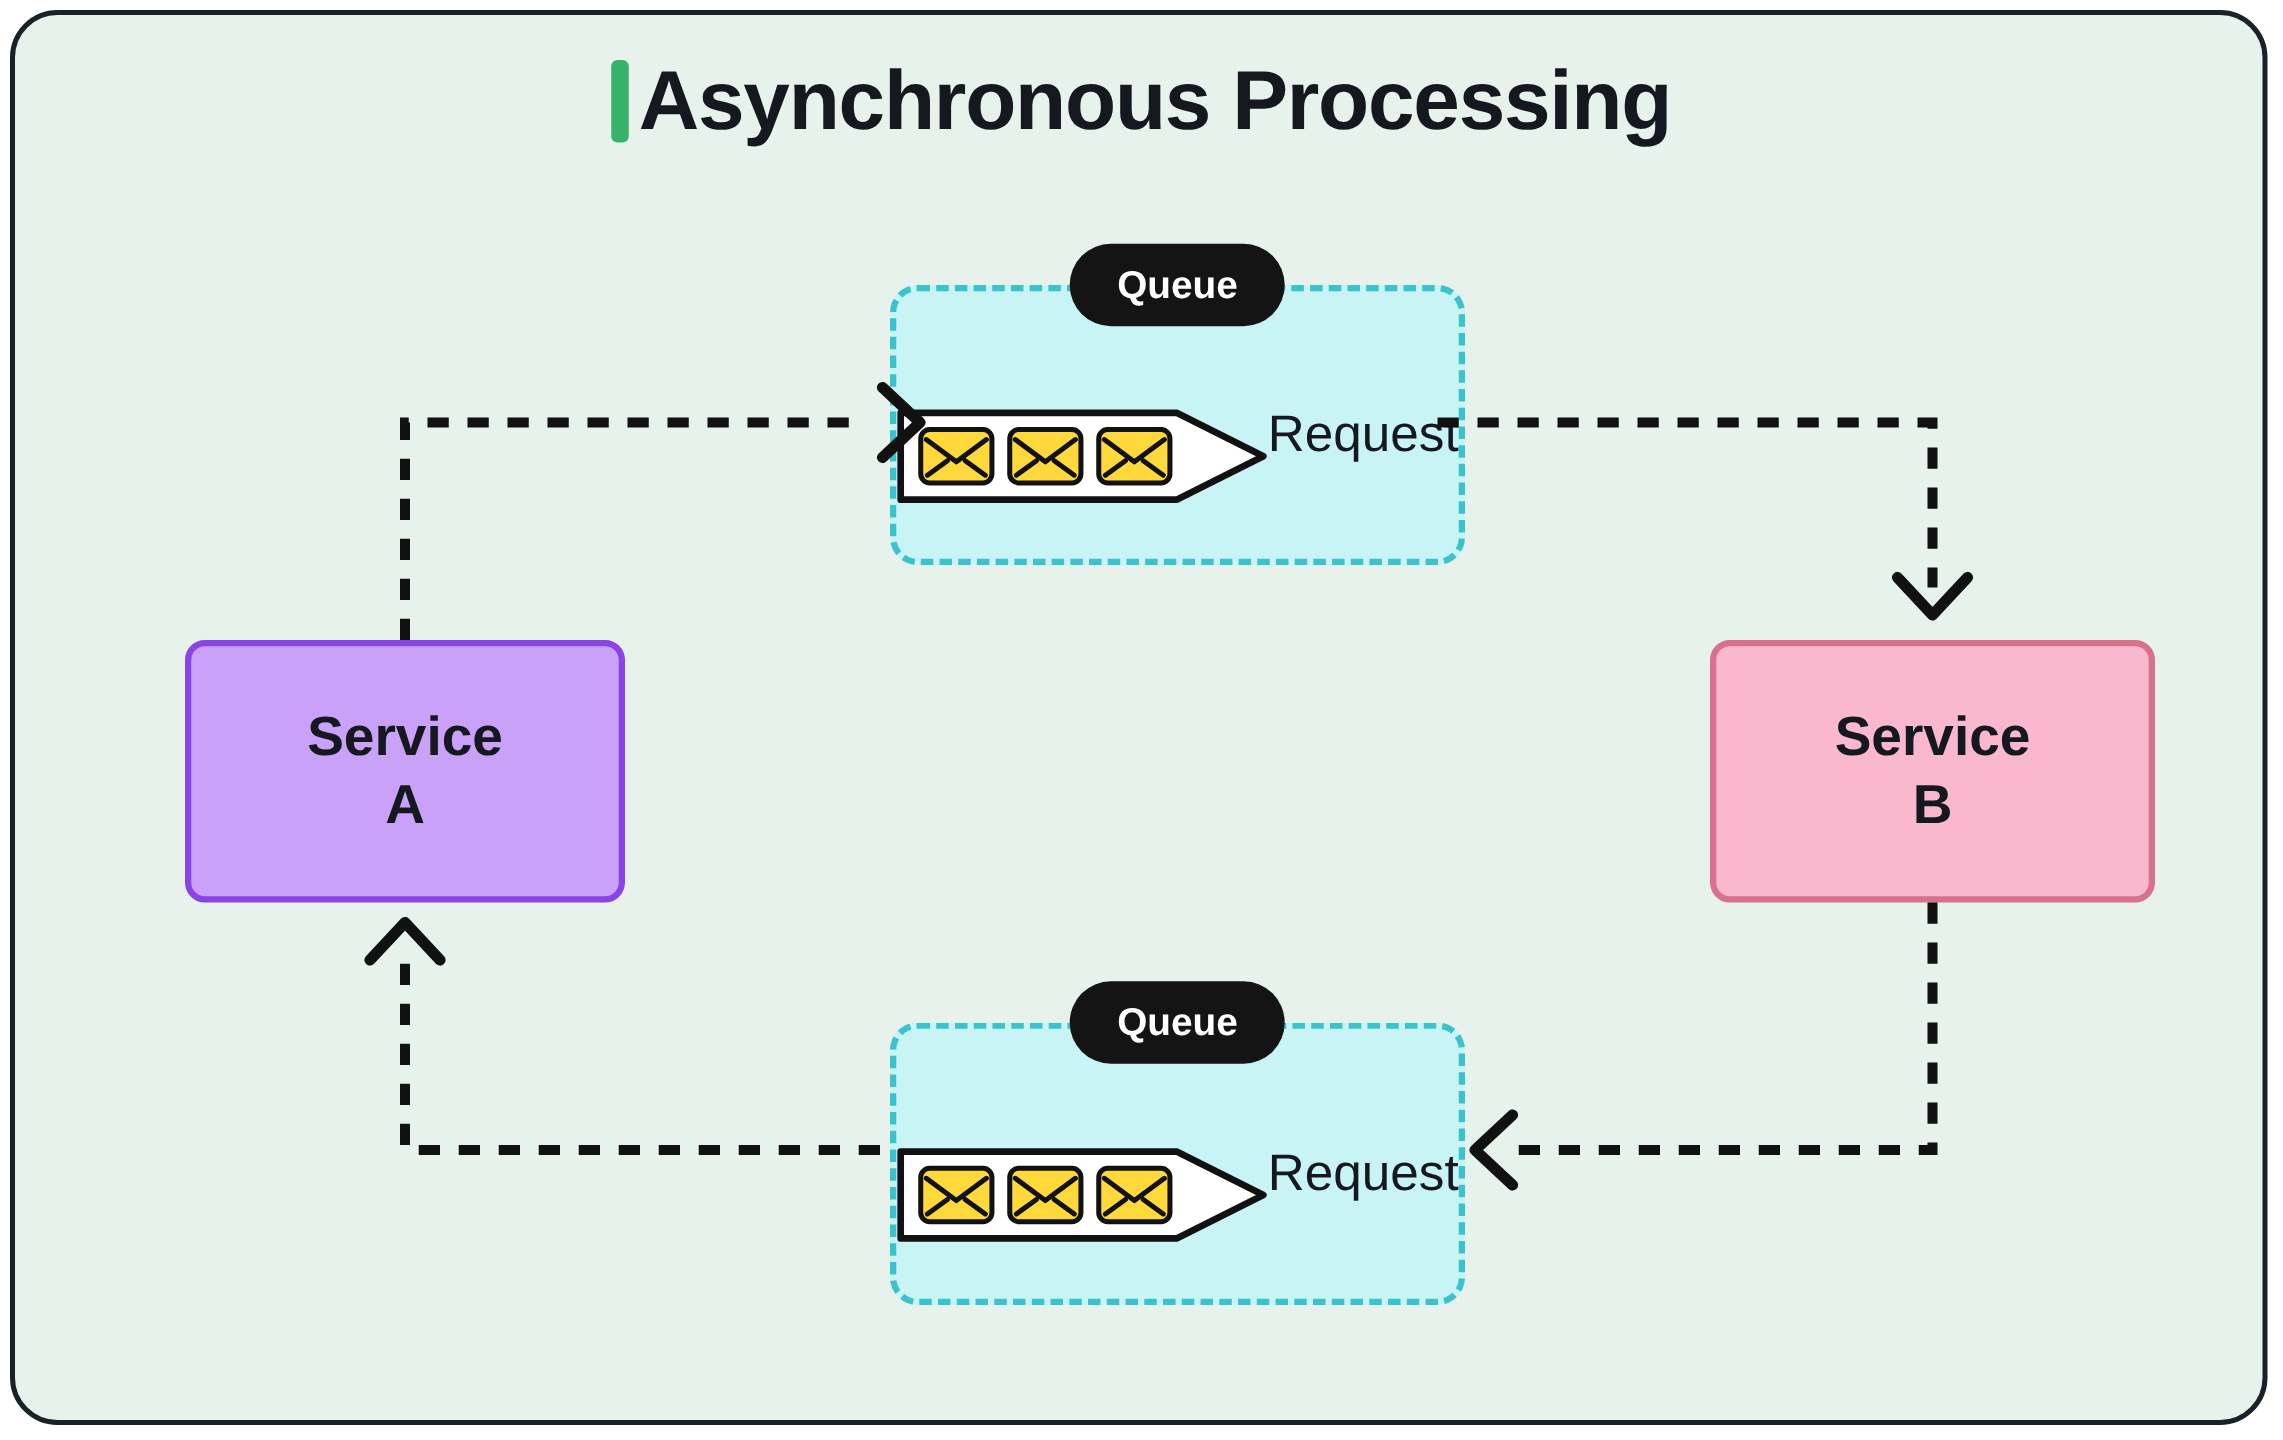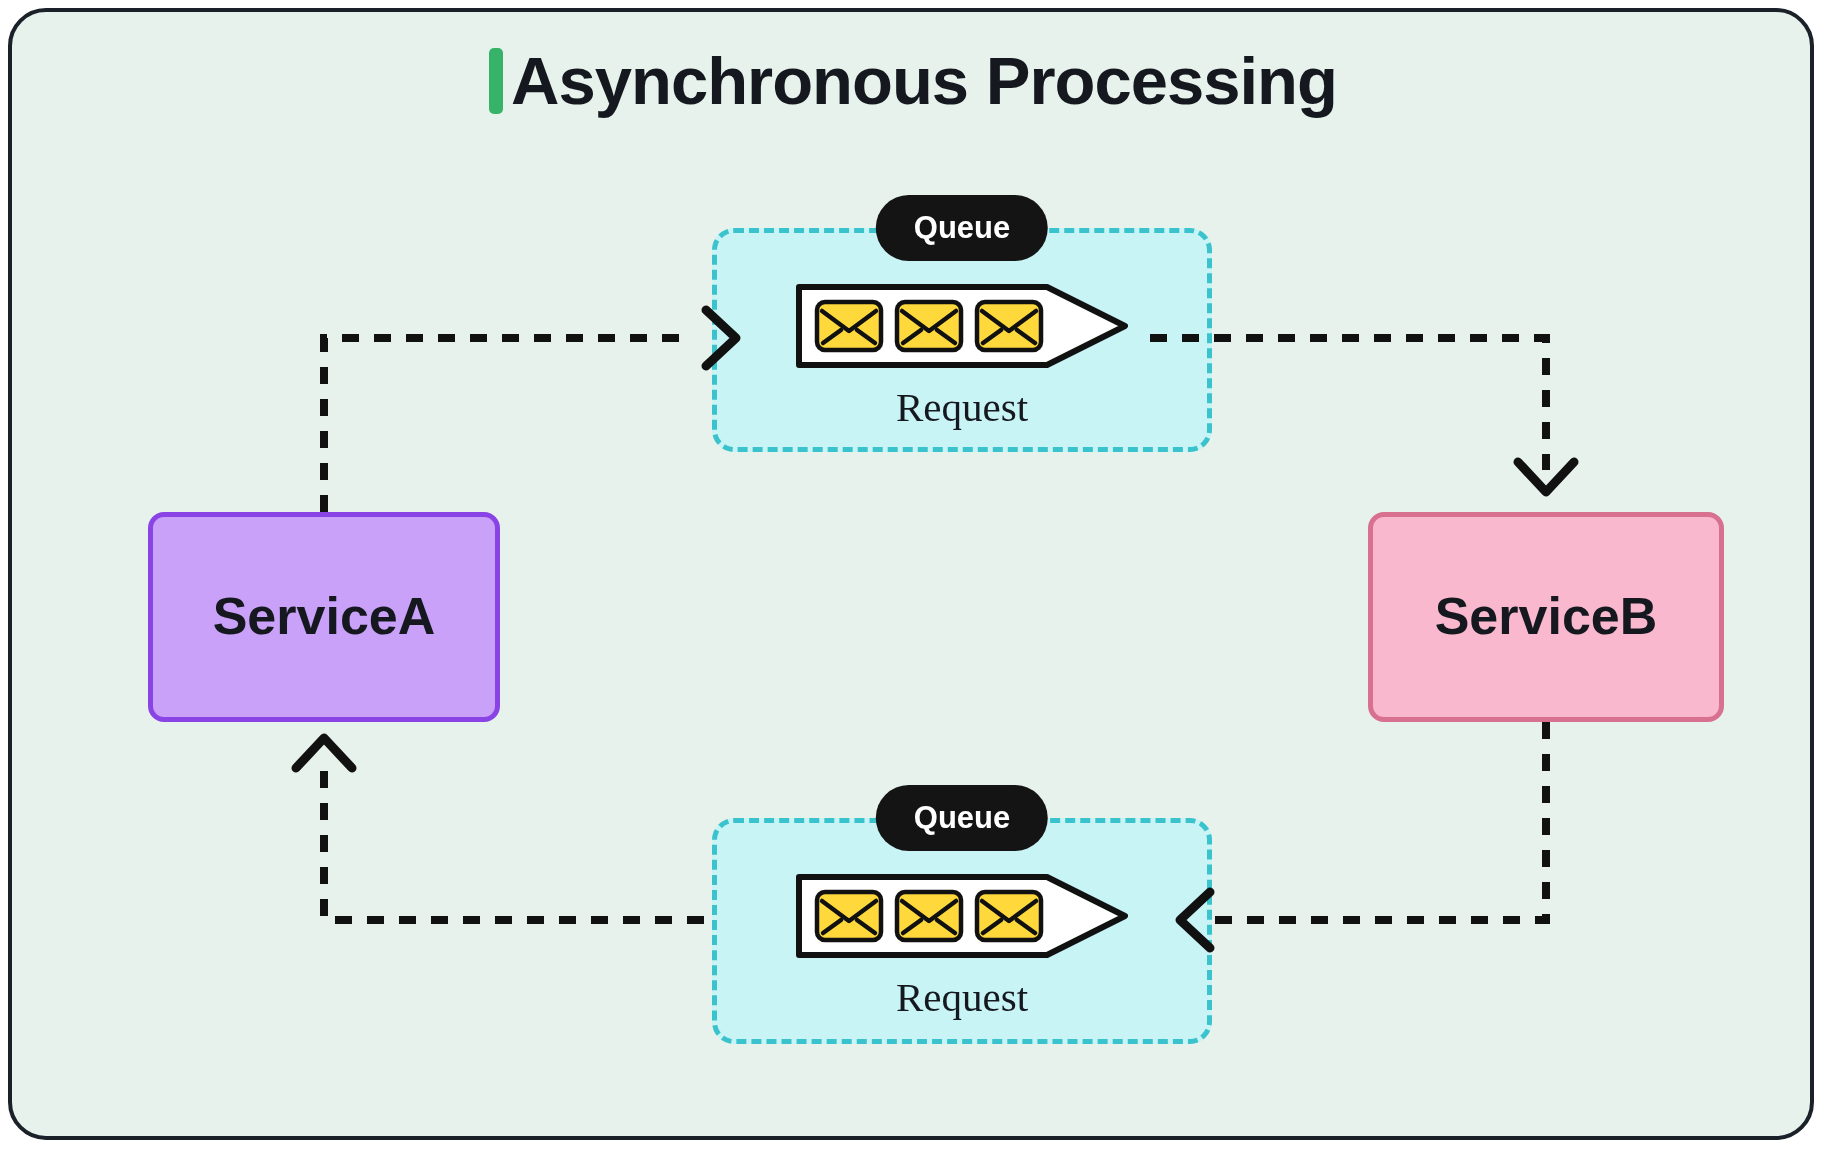--- a/index.html
+++ b/index.html
@@ -41,27 +41,27 @@
   }
   .title-text {
     margin: 0;
     font-size: 67px;
     font-weight: 700;
     letter-spacing: -1px;
     color: #15191f;
   }
   .queue {
     position: absolute;
-    width: 500px;
+    width: 460px;
     box-sizing: border-box;
     background: #c8f4f6;
     border: 5px dashed #3ac3cd;
     border-radius: 22px;
     display: flex;
-    flex-direction: column;
+    flex-direction: row;
     align-items: center;
     z-index: 1;
   }
   .queue.top { left: 712px; top: 228px; height: 224px; }
   .queue.bottom { left: 712px; top: 818px; height: 226px; }
   .queue-badge {
     position: absolute;
     top: -38px;
     left: 50%;
     transform: translateX(-50%);
@@ -74,31 +74,30 @@
     white-space: nowrap;
   }
   .msg-arrow {
     margin-top: 50px;
   }
   .queue-label {
     margin-top: 14px;
     font-size: 41px;
     font-weight: 500;
     color: #15191f;
-    font-family: Liberation Serif, serif;
   }
   .service {
     position: absolute;
     box-sizing: border-box;
     border-radius: 16px;
     display: flex;
-    flex-direction: row;
+    flex-direction: column;
     align-items: center;
     justify-content: center;
-    font-size: 52px;
+    font-size: 44px;
     font-weight: 600;
     line-height: 1.22;
     color: #15191f;
     z-index: 1;
     text-align: center;
   }
   .service.a {
     left: 148px; top: 512px;
     width: 352px; height: 210px;
     background: #c9a1f8;

